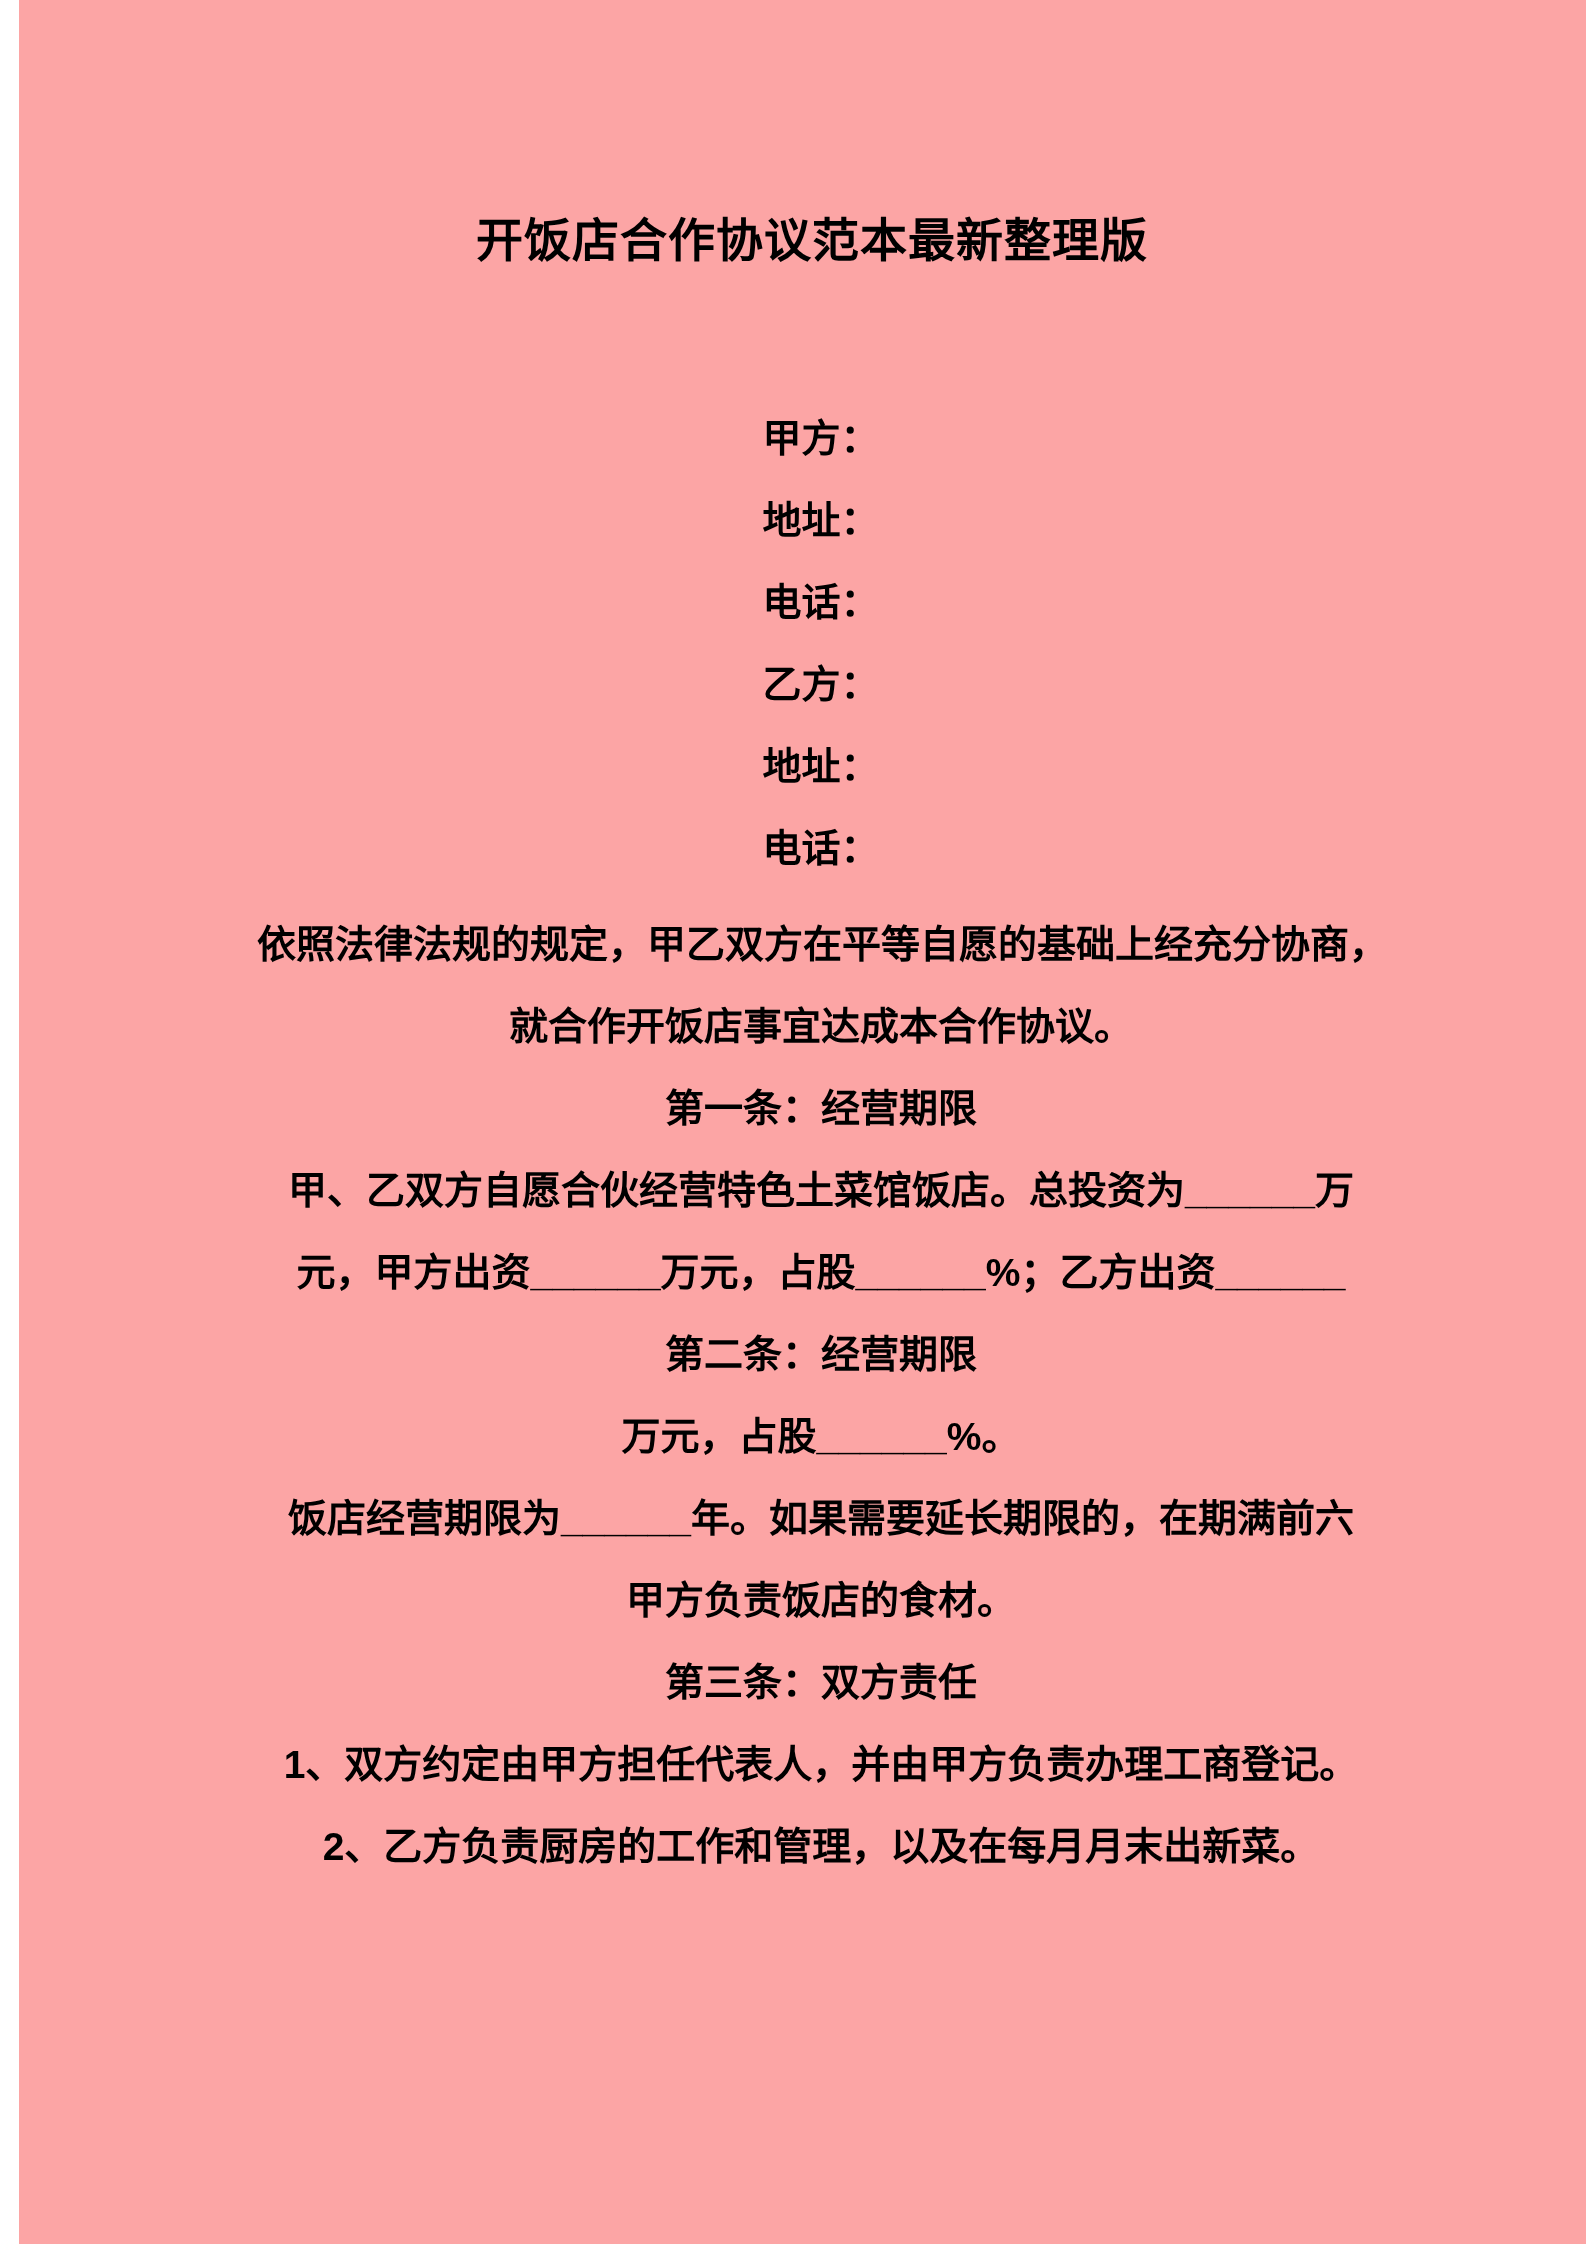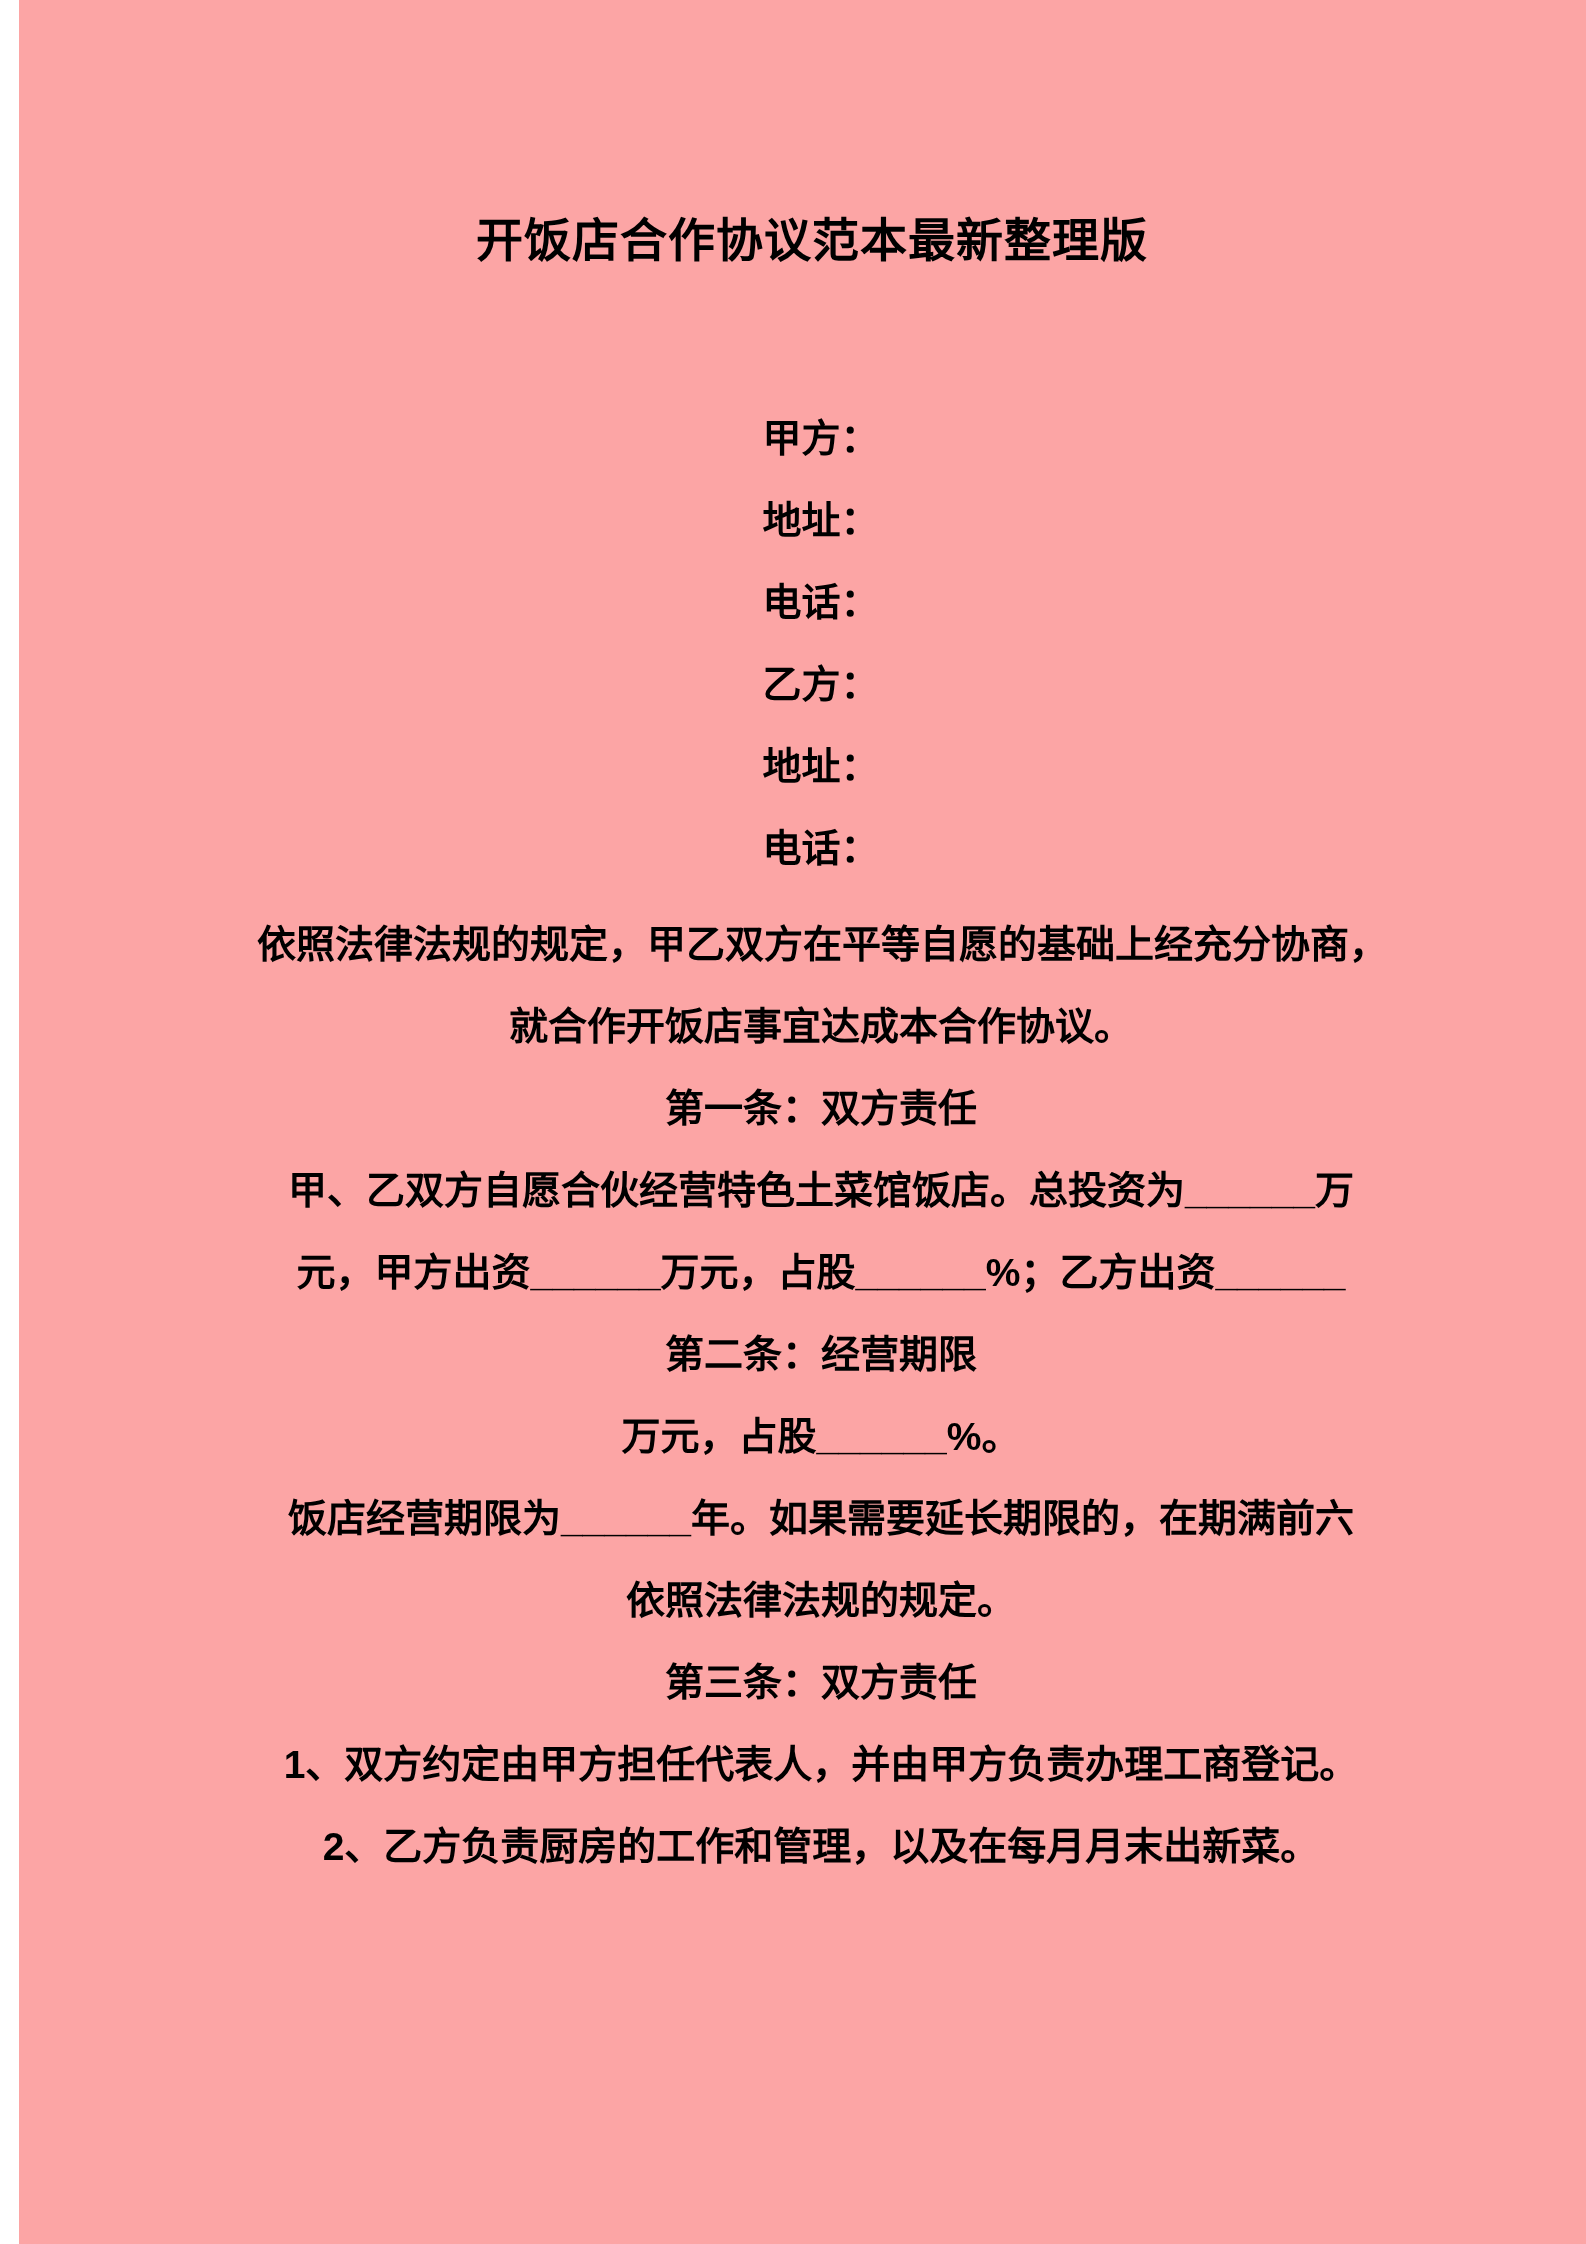--- a/index.html
+++ b/index.html
@@ -56,27 +56,27 @@
     <p class="line">甲方：</p>
     <p class="line">地址：</p>
     <p class="line">电话：</p>
     <p class="line">乙方：</p>
     <p class="line">地址：</p>
     <p class="line">电话：</p>
 
     <p class="line intro-gap">依照法律法规的规定，甲乙双方在平等自愿的基础上经充分协商，</p>
     <p class="line">就合作开饭店事宜达成本合作协议。</p>
 
-    <p class="line">第一条：双方责任</p>
+    <p class="line">第一条：经营期限</p>
     <p class="line">甲、乙双方自愿合伙经营特色土菜馆饭店。总投资为______万</p>
     <p class="line">元，甲方出资______万元，占股______%；乙方出资______</p>
     <p class="line">第二条：经营期限</p>
 
     <p class="line">万元，占股______%。</p>
     <p class="line">饭店经营期限为______年。如果需要延长期限的，在期满前六</p>
-    <p class="line">依照法律法规的规定。</p>
+    <p class="line">甲方负责饭店的食材。</p>
 
     <p class="line">第三条：双方责任</p>
     <p class="line">1、双方约定由甲方担任代表人，并由甲方负责办理工商登记。</p>
     <p class="line">2、乙方负责厨房的工作和管理，以及在每月月末出新菜。</p>
 
   </div>
 </div>
 
 </body></html>

